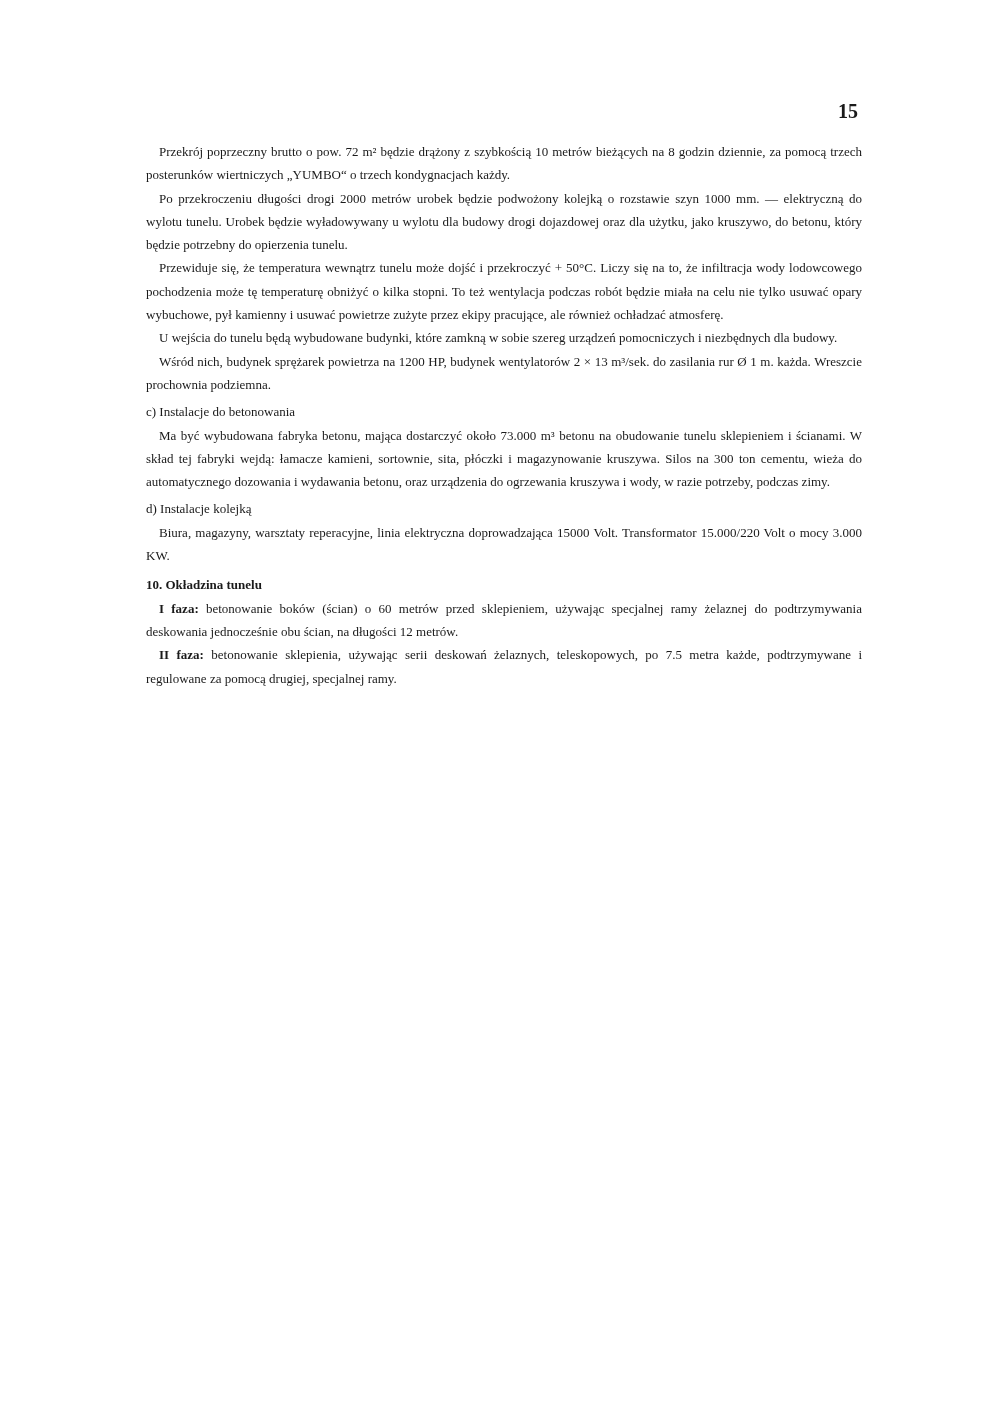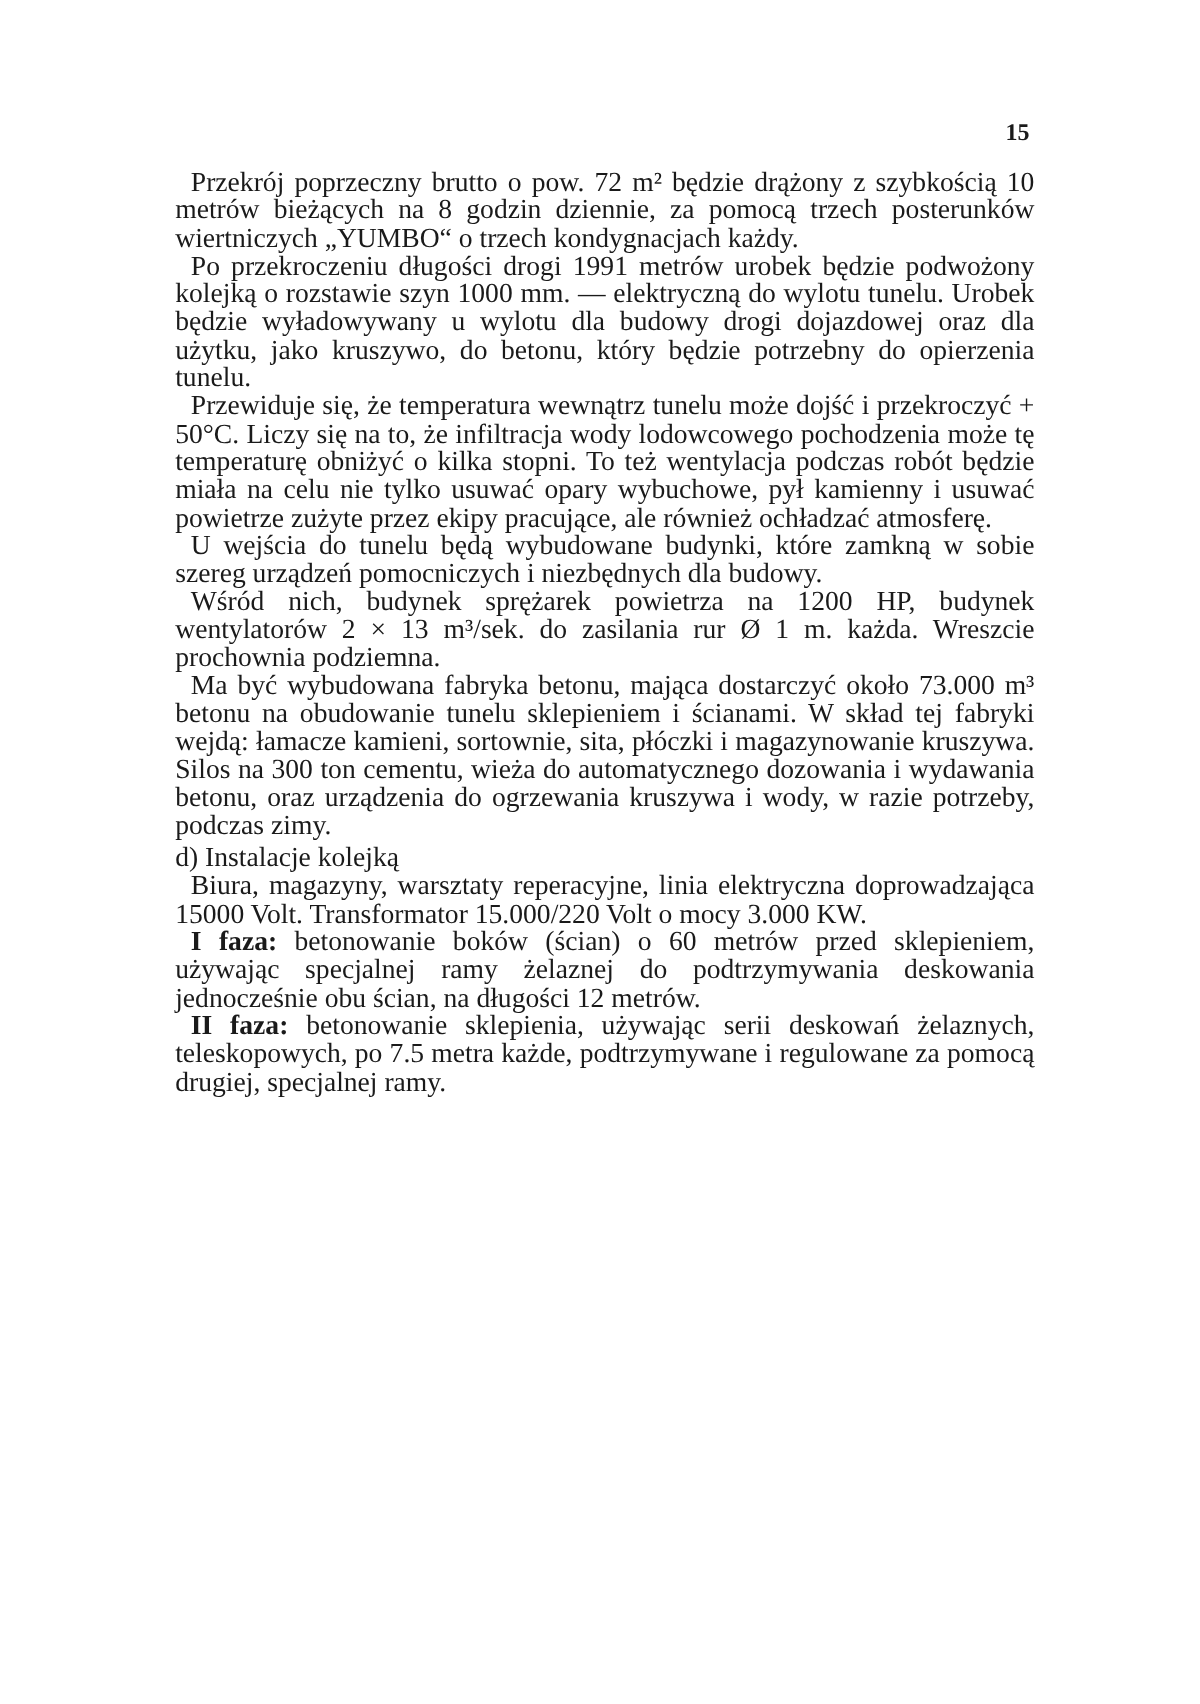--- a/index.html
+++ b/index.html
@@ -7,43 +7,45 @@
     width: 1000px; height: 1420px; position: relative; overflow: hidden;
     font-family: "Liberation Serif", "DejaVu Serif", serif;
     color: #1a1a1a;
   }
   .page-number {
     position: absolute; top: 100px; left: 838px;
     font-size: 20px; font-weight: bold; text-align: right;
   }
   .content {
     position: absolute; top: 140px; left: 146px; width: 716px;
-    font-size: 23px; line-height: 23.3px;
+    font-size: 13px; line-height: 23.3px;
     text-align: justify; hyphens: manual;
   }
   .content p { margin: 0; }
   .indent { text-indent: 13px; }
   .sub { margin-top: 4px !important; }
   .heading { font-weight: bold; margin-top: 5px !important; }
   .heading-10 { margin-top: 6px !important; }
   b.lead { font-weight: bold; margin-top: 32px; }
 </style>
 </head>
 <body>
 
 <div class="page-number">15</div>
 
 <div class="content">
   <p class="indent">Przekrój poprzeczny brutto o pow. 72 m² będzie drążony z szybkością 10 metrów bieżących na 8 godzin dziennie, za pomocą trzech posterunków wiertniczych „YUMBO“ o trzech kondygnacjach każdy.</p>
-  <p class="indent">Po przekroczeniu długości drogi 1991 metrów urobek będzie podwożony kolejką o rozstawie szyn 1000 mm. — elektryczną do wylotu tunelu. Urobek będzie wyładowywany u wylotu dla budowy drogi dojazdowej oraz dla użytku, jako kruszywo, do betonu, który będzie potrzebny do opierzenia tunelu.</p>
+  <p class="indent">Po przekroczeniu długości drogi 2000 metrów urobek będzie podwożony kolejką o rozstawie szyn 1000 mm. — elektryczną do wylotu tunelu. Urobek będzie wyładowywany u wylotu dla budowy drogi dojazdowej oraz dla użytku, jako kruszywo, do betonu, który będzie potrzebny do opierzenia tunelu.</p>
   <p class="indent">Przewiduje się, że temperatura wewnątrz tunelu może dojść i przekroczyć + 50°C. Liczy się na to, że infiltracja wody lodowcowego pochodzenia może tę temperaturę obniżyć o kilka stopni. To też wentylacja podczas robót będzie miała na celu nie tylko usuwać opary wybuchowe, pył kamienny i usuwać powietrze zużyte przez ekipy pracujące, ale również ochładzać atmosferę.</p>
 
   <p class="indent">U wejścia do tunelu będą wybudowane budynki, które zamkną w sobie szereg urządzeń pomocniczych i niezbędnych dla budowy.</p>
   <p class="indent">Wśród nich, budynek sprężarek powietrza na 1200 HP, budynek wentylatorów 2 × 13 m³/sek. do zasilania rur Ø 1 m. każda. Wreszcie prochownia podziemna.</p>
 
+  <p class="sub">c) Instalacje do betonowania</p>
   <p class="indent">Ma być wybudowana fabryka betonu, mająca dostarczyć około 73.000 m³ betonu na obudowanie tunelu sklepieniem i ścianami. W skład tej fabryki wejdą: łamacze kamieni, sortownie, sita, płóczki i magazynowanie kruszywa. Silos na 300 ton cementu, wieża do automatycznego dozowania i wydawania betonu, oraz urządzenia do ogrzewania kruszywa i wody, w razie potrzeby, podczas zimy.</p>
 
   <p class="sub">d) Instalacje kolejką</p>
   <p class="indent">Biura, magazyny, warsztaty reperacyjne, linia elektryczna doprowadzająca 15000 Volt. Transformator 15.000/220 Volt o mocy 3.000 KW.</p>
 
+  <p class="heading heading-10">10. Okładzina tunelu</p>
   <p class="indent"><b class="lead">I faza:</b><span> betonowanie boków (ścian) o 60 metrów przed sklepieniem, używając specjalnej ramy żelaznej do podtrzymywania deskowania jednocześnie obu ścian, na długości 12 metrów.</span></p>
   <p class="indent"><b class="lead">II faza:</b><span> betonowanie sklepienia, używając serii deskowań żelaznych, teleskopowych, po 7.5 metra każde, podtrzymywane i regulowane za pomocą drugiej, specjalnej ramy.</span></p>
 </div>
 
 </body></html>

